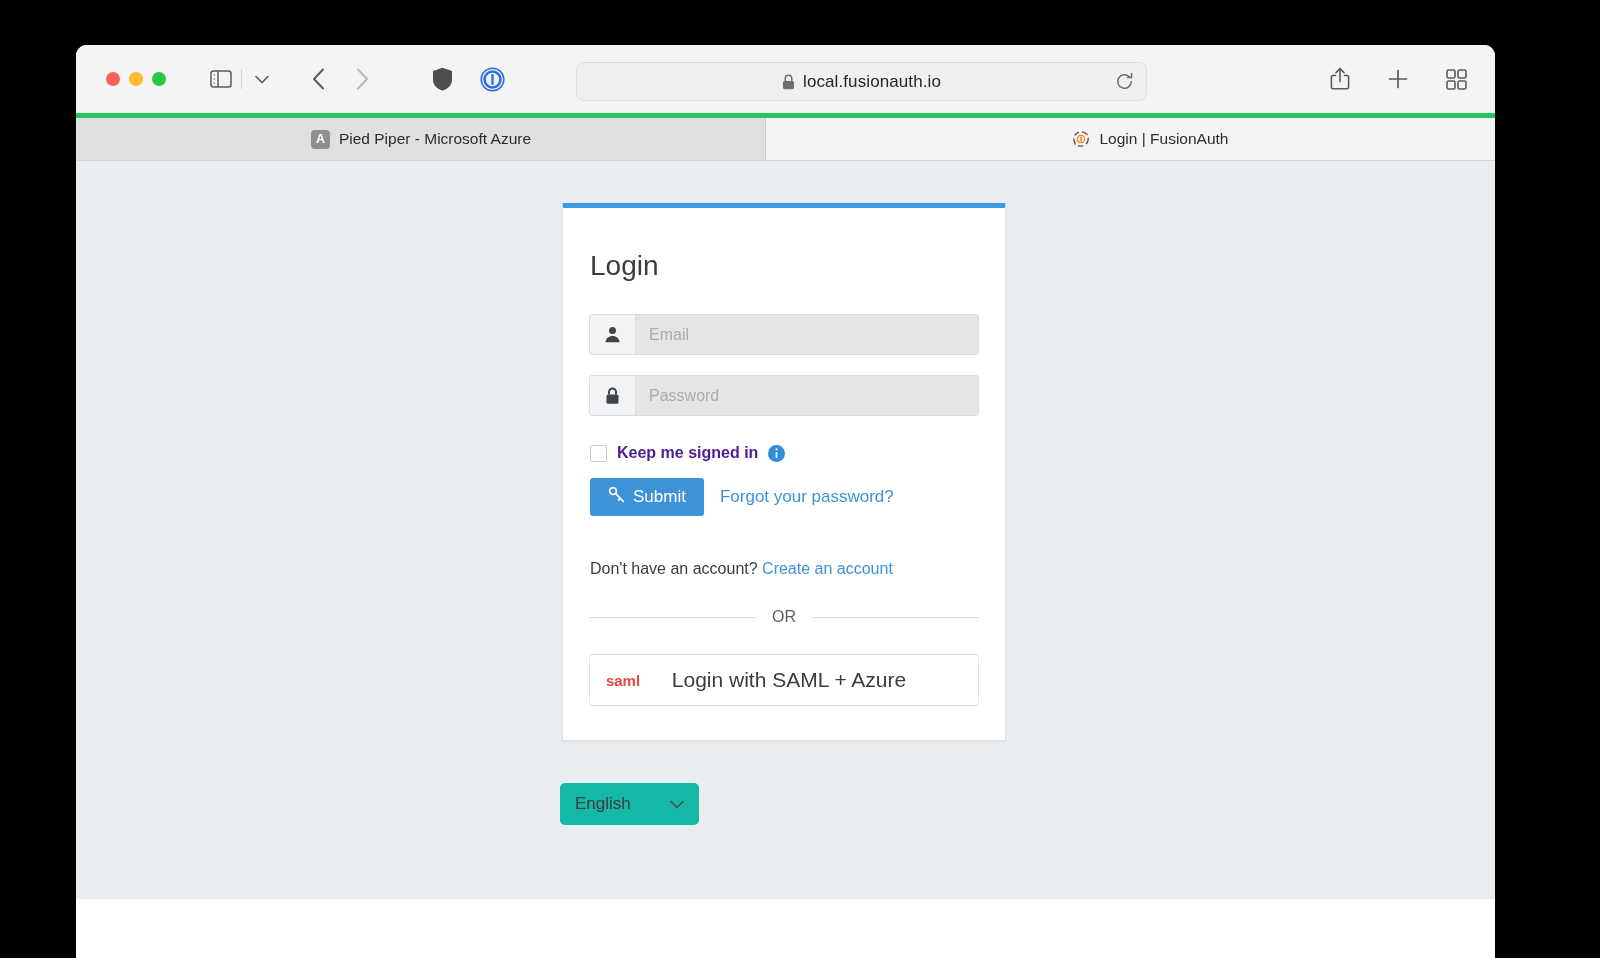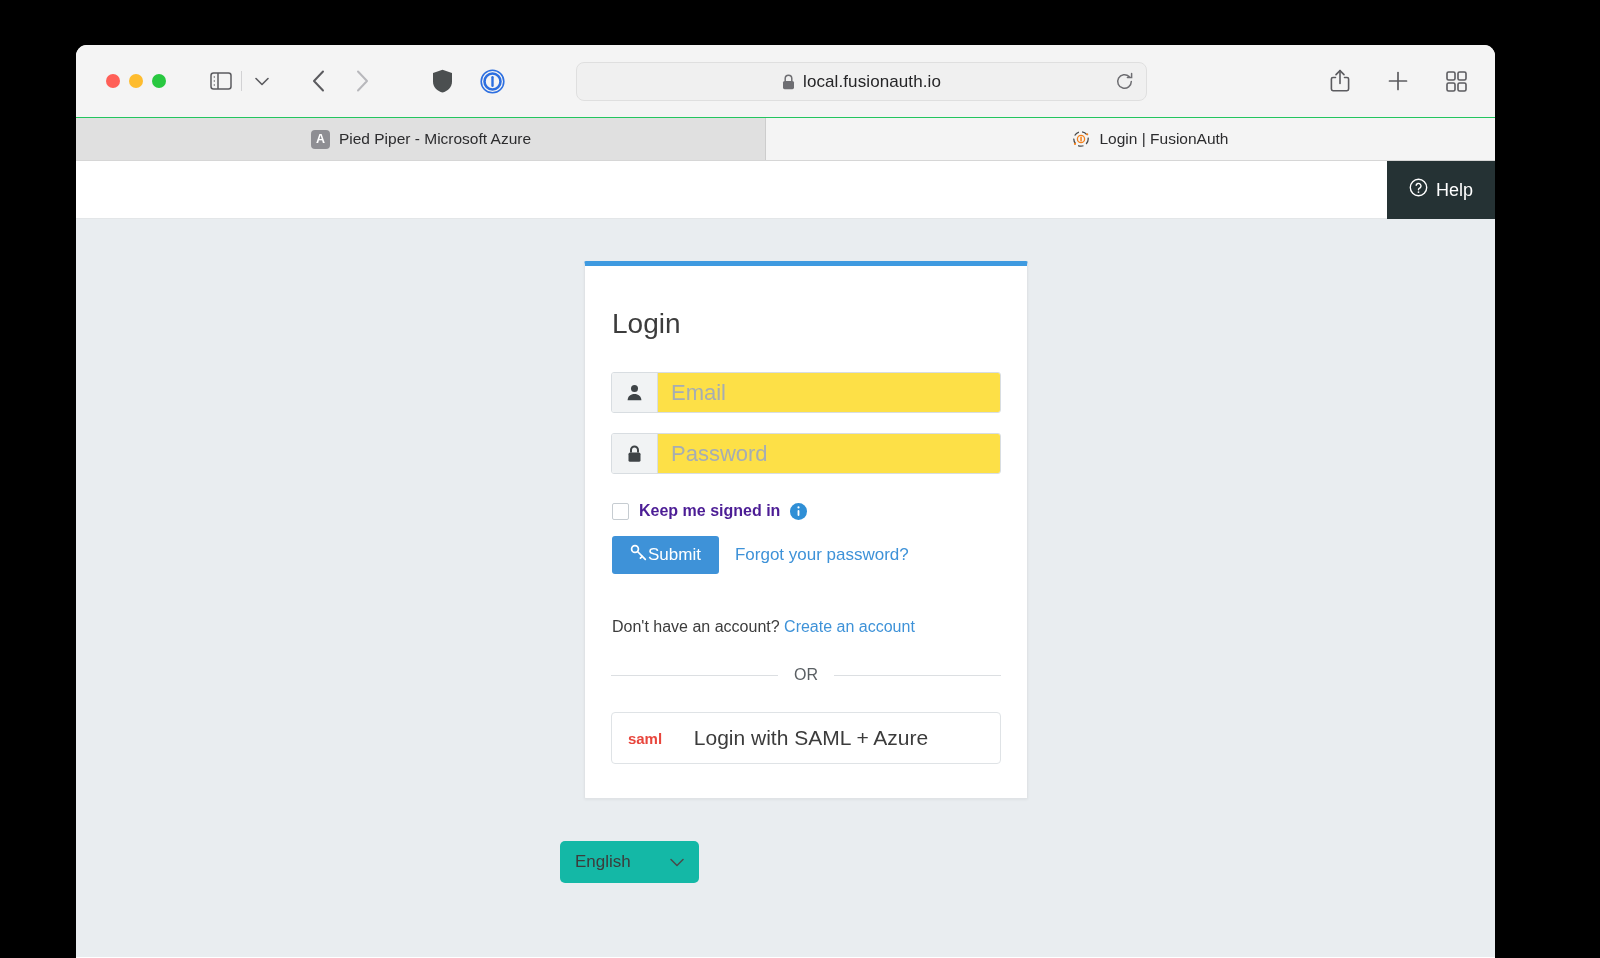--- a/index.html
+++ b/index.html
@@ -23,21 +23,21 @@
     border-radius: 11px 11px 0 0;
     overflow: hidden;
     box-shadow: 0 12px 40px rgba(0,0,0,0.35);
   }
 
   
   .toolbar {
     position: relative;
     height: 73px;
     background: #f4f4f4;
-    border-bottom: 1px solid #22c55e;
+    border-bottom: 5px solid #22c55e;
     display: flex;
     align-items: center;
     padding: 0 22px;
   }
 
   .traffic-lights { display: flex; gap: 9px; align-items: center; margin-left: 8px; }
   .tl { width: 14px; height: 14px; border-radius: 50%; }
   .tl.red { background: #ff5f57; }
   .tl.yellow { background: #febc2e; }
   .tl.green { background: #28c840; }
@@ -154,21 +154,21 @@
 
   
   .page-body {
     position: relative;
     height: 738px;
     background: #e9edf0;
   }
 
   .login-card {
     position: absolute;
-    left: 508px;
+    left: 486px;
     top: 42px;
     width: 444px;
     background: #ffffff;
     border: 1px solid #e0e3e6;
     border-top: 5px solid #3e9ae0;
     border-radius: 2px;
     box-shadow: 0 1px 3px rgba(0,0,0,0.05);
     padding: 42px 26px 34px 26px;
   }
 
@@ -194,25 +194,25 @@
     width: 46px;
     background: #f1f3f4;
     border-right: 1px solid #d8dde1;
     display: flex;
     align-items: center;
     justify-content: center;
     color: #3f4447;
   }
   .input-field {
     flex: 1;
-    background: #fde047;
+    background: #e5e5e5;
     border: none;
     outline: none;
     padding: 0 13px;
-    font-size: 22px;
+    font-size: 16px;
     font-family: "Liberation Sans", sans-serif;
     color: #3c3c3c;
   }
   .input-field::placeholder { color: #a6adb3; }
 
   
   .check-row {
     display: flex;
     align-items: center;
     gap: 10px;
@@ -242,21 +242,21 @@
   }
   .submit-btn {
     background: #3e92d8;
     color: #ffffff;
     border: none;
     border-radius: 3px;
     height: 38px;
     padding: 0 18px;
     display: flex;
     align-items: center;
-    gap: 1px;
+    gap: 8px;
     font-size: 17px;
     font-family: "Liberation Sans", sans-serif;
     cursor: pointer;
   }
   .forgot-link {
     font-size: 17px;
     color: #3e92d8;
     text-decoration: none;
   }
 
@@ -435,32 +435,20 @@
           <circle cx="9" cy="9" r="3.6" stroke="#f4801a" stroke-width="1.3"></circle>
           <rect x="8.3" y="6.4" width="1.5" height="5.2" rx="0.7" fill="#f4801a"></rect>
           <circle cx="15.2" cy="4.3" r="1.1" fill="#f4801a"></circle>
           <circle cx="3" cy="13.9" r="1.1" fill="#f4801a"></circle>
         </svg>
       </span>
       <span>Login | FusionAuth</span>
     </div>
   </div>
 
-  <div class="page-header">
-    <div class="help-btn">
-      <span>
-        <svg width="19" height="19" viewBox="0 0 19 19" fill="none" stroke="#ffffff" stroke-width="1.4">
-          <circle cx="9.5" cy="9.5" r="8.2"></circle>
-          <path d="M7.1 7.2 a2.5 2.5 0 1 1 3.1 3.1 c-0.7 0.25 -0.7 0.9 -0.7 1.5" stroke-linecap="round"></path>
-          <circle cx="9.5" cy="14.1" r="0.95" fill="#ffffff" stroke="none"></circle>
-        </svg>
-      </span>
-      <span>Help</span>
-    </div>
-  </div>
 
   <div class="page-body">
 
     <div class="login-card">
 
       <h1 class="card-title">Login</h1>
 
       <div class="input-group">
         <div class="input-prefix">
           <svg width="17" height="17" viewBox="0 0 17 17" fill="currentColor">

